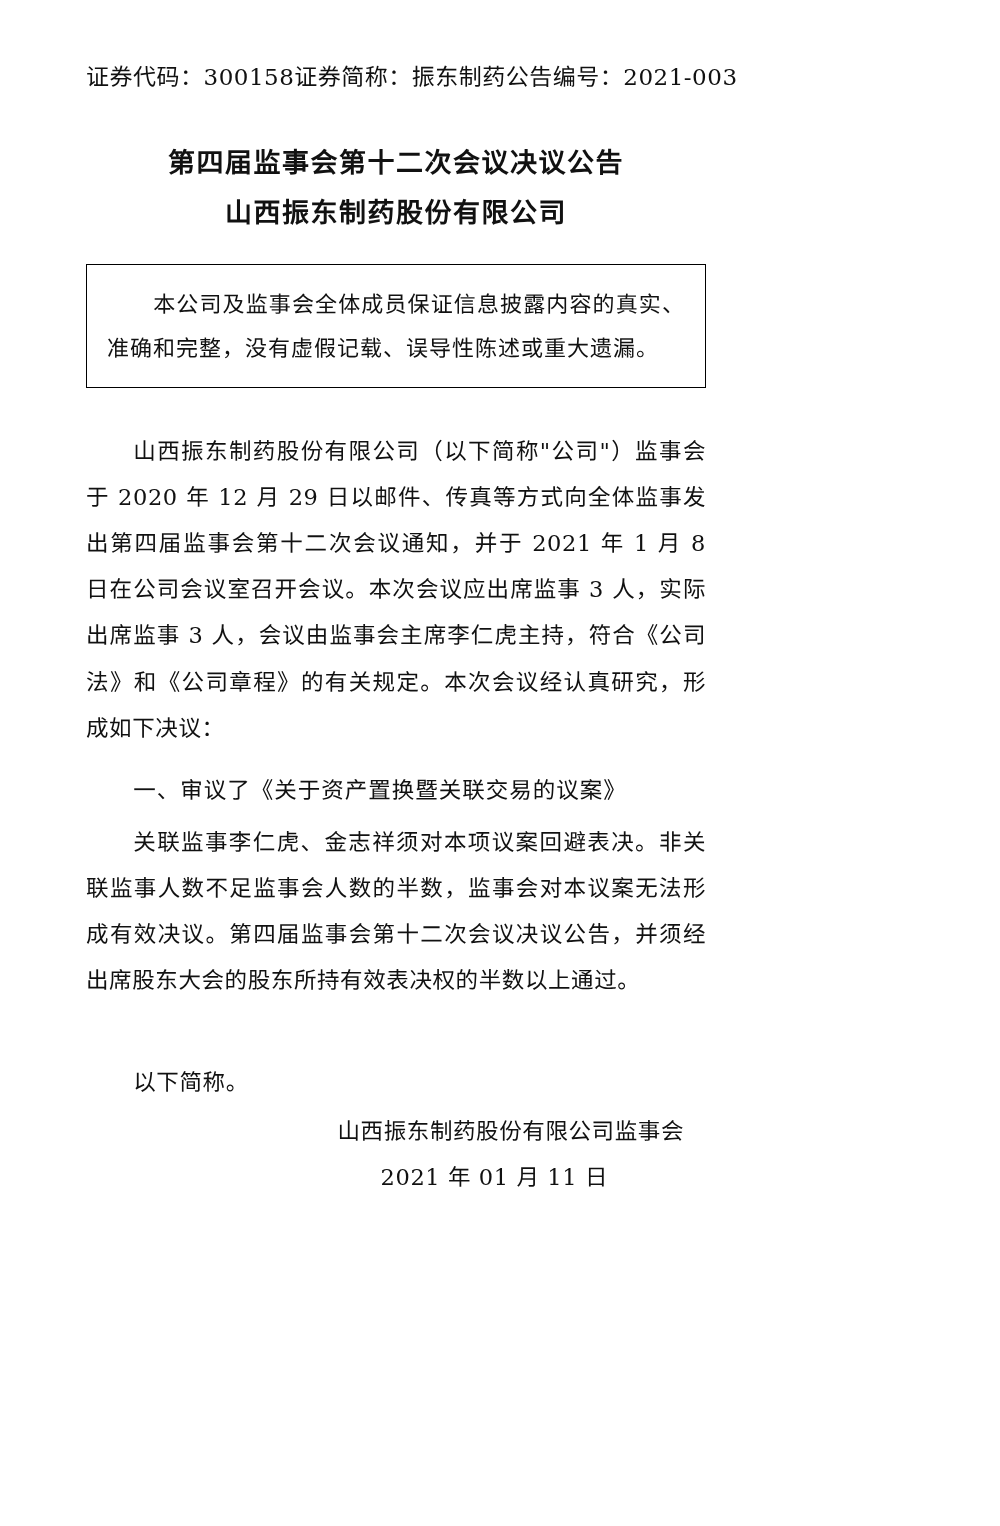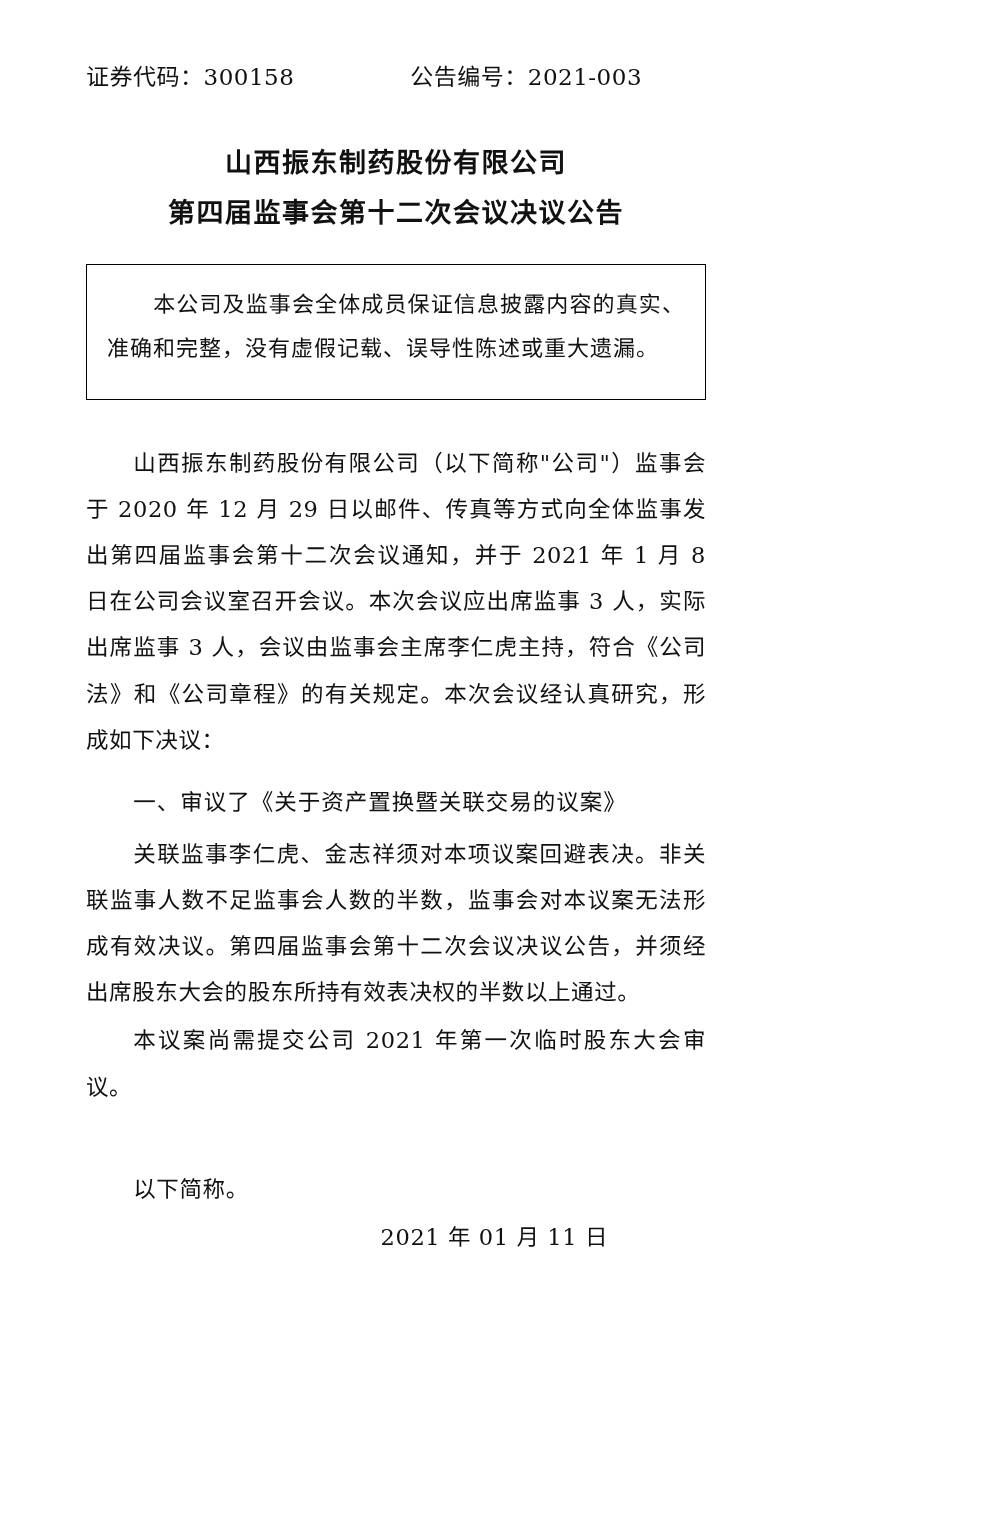--- a/index.html
+++ b/index.html
@@ -45,21 +45,21 @@
     font-size: 27px;
     line-height: 1.85;
     letter-spacing: 1.5px;
     margin-bottom: 26px;
   }
 
   
   .disclaimer {
     border: 1.5px solid #000;
     box-sizing: border-box;
-    padding: 18px 20px 28px 20px;
+    padding: 18px 20px 16px 20px;
     font-size: 22px;
     line-height: 2.0;
     letter-spacing: 1px;
     text-align: justify;
     margin-bottom: 40px;
   }
   .disclaimer p {
     margin: 0;
     text-indent: 2.1em;
   }
@@ -97,41 +97,42 @@
   .signature .sig-date { padding-right: 76px; text-align: right; }
 </style>
 </head>
 <body>
 
 <div class="page">
 
   <div class="header-line">
     <span class="h-item">证券代码：300158</span>
     <span class="gap-a"></span>
+    <span class="h-item">证券简称：振东制药</span>
     <span class="gap-b"></span>
     <span class="h-item">公告编号：2021-003</span>
   </div>
 
   <div class="title-block">
+    <div>第四届监事会第十二次会议决议公告</div>
     <div>山西振东制药股份有限公司</div>
-    <div>第四届监事会第十二次会议决议公告</div>
   </div>
 
   <div class="disclaimer">
     <p>本公司及监事会全体成员保证信息披露内容的真实、准确和完整，没有虚假记载、误导性陈述或重大遗漏。</p>
   </div>
 
   <div class="body-text">
     <p>山西振东制药股份有限公司（以下简称"公司"）监事会于 2020 年 12 月 29 日以邮件、传真等方式向全体监事发出第四届监事会第十二次会议通知，并于 2021 年 1 月 8 日在公司会议室召开会议。本次会议应出席监事 3 人，实际出席监事 3 人，会议由监事会主席李仁虎主持，符合《公司法》和《公司章程》的有关规定。本次会议经认真研究，形成如下决议：</p>
     <p class="section-heading">一、审议了《关于资产置换暨关联交易的议案》</p>
     <p>关联监事李仁虎、金志祥须对本项议案回避表决。非关联监事人数不足监事会人数的半数，监事会对本议案无法形成有效决议。第四届监事会第十二次会议决议公告，并须经出席股东大会的股东所持有效表决权的半数以上通过。</p>
-    <p>本议案尚需提交公司 2021 年第一次临时股东大会审议。</p>
 
     <div class="spacer-lg"></div>
 
     <p>以下简称。</p>
   </div>
 
   <div class="signature">
+    <span class="sig-line">山西振东制药股份有限公司监事会</span>
     <span class="sig-line sig-date">2021 年 01 月 11 日</span>
   </div>
 
 </div>
 
 </body></html>

